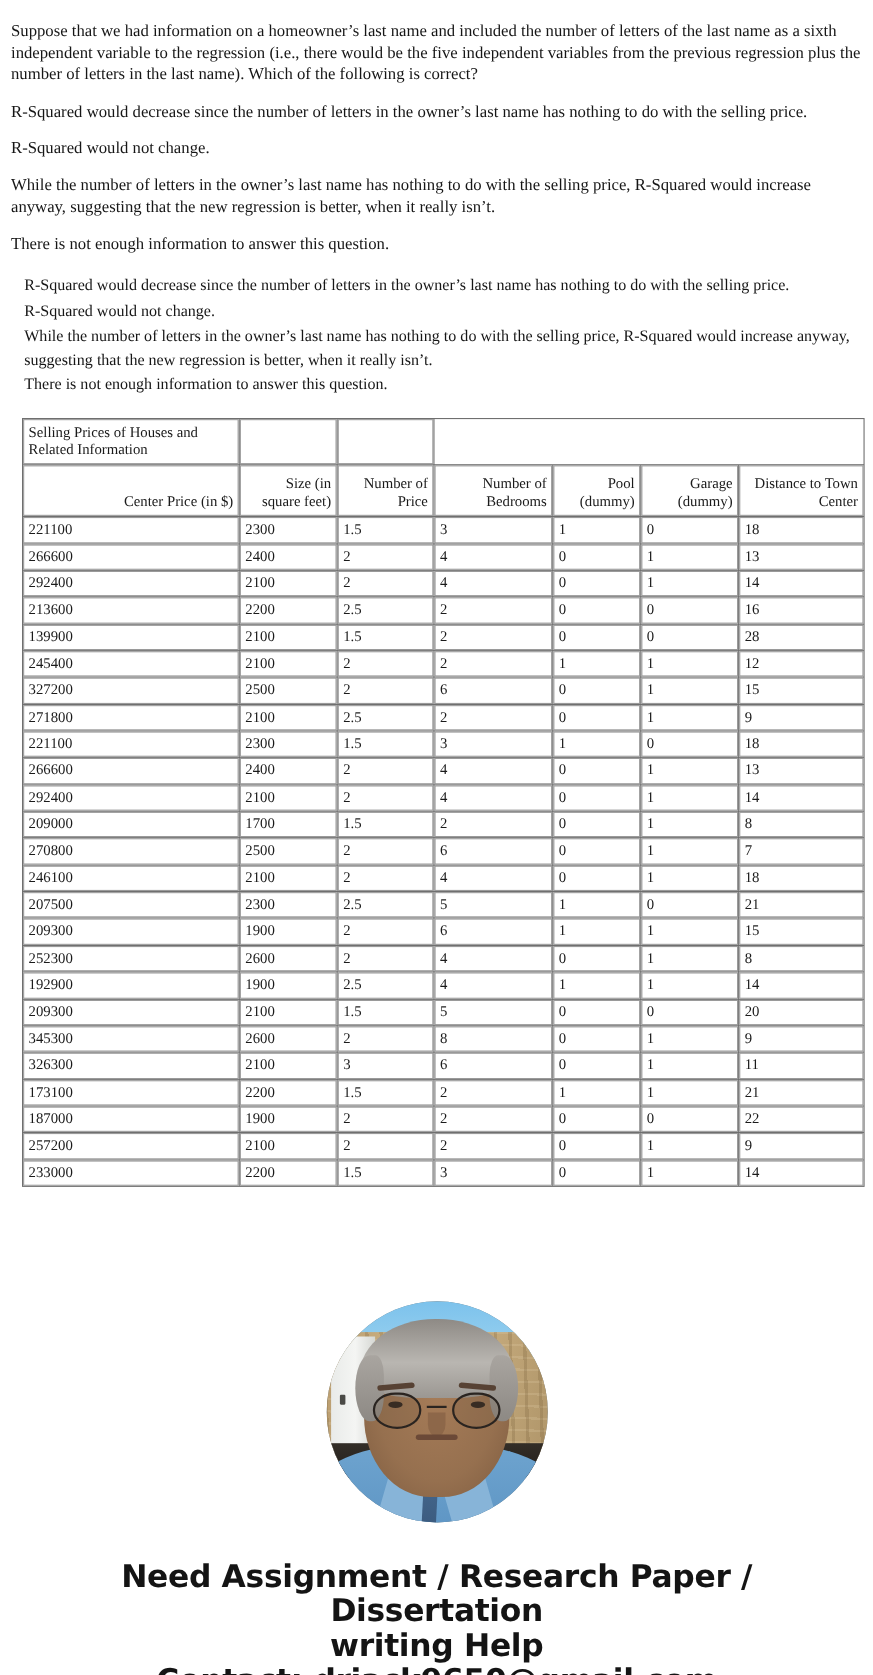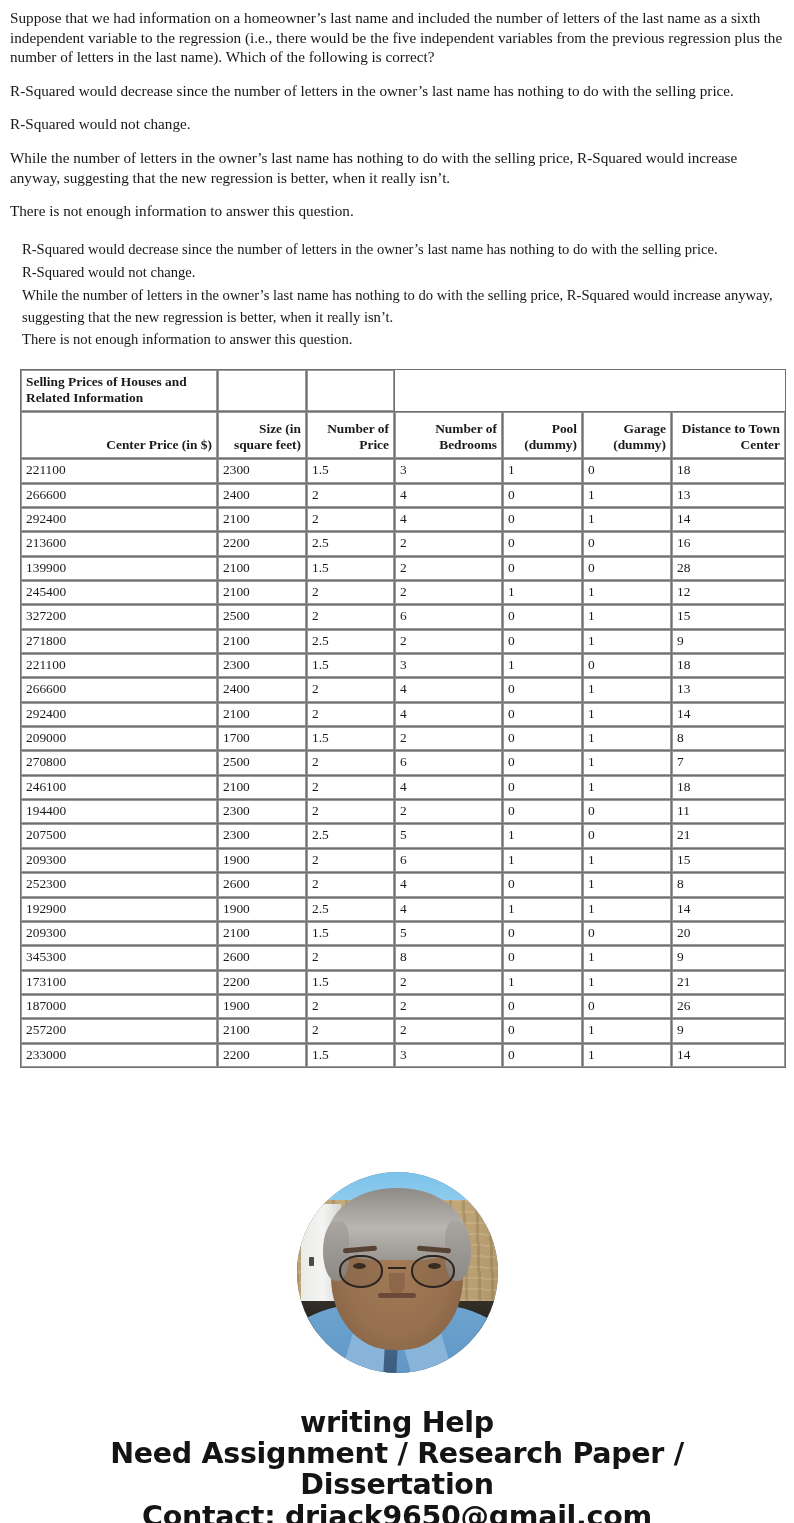--- a/index.html
+++ b/index.html
@@ -26,21 +26,21 @@
     padding: 0 10px;
   }
   .prose p {
     margin: 0 0 14px 0;
     font-size: 15.2px;
     line-height: 1.29;
     text-align: left;
     color: #161616;
   }
   .prose p.lead {
-    margin-top: 8px;
+    margin-top: 19px;
   }
 
   
   .option-list {
     margin: 18px 0 0 0;
     padding: 0 12px 0 22px;
   }
   .option-list .opt {
     font-size: 14.6px;
     line-height: 1.5;
@@ -70,21 +70,21 @@
     vertical-align: top;
     text-align: left;
     font-weight: normal;
     line-height: 1.22;
     height: 16px;
     overflow: hidden;
     white-space: nowrap;
   }
   table.houses tr.title-row td,
   table.houses tr.header-row th {
-    font-weight: bold;
+    font-weight: normal;
     white-space: normal;
   }
   table.houses tr.title-row td {
     height: 34px;
     vertical-align: middle;
   }
   table.houses tr.title-row td.blank {
     background: #ffffff;
   }
   table.houses tr.title-row td.spacer {
@@ -407,29 +407,20 @@
           <tr>
             <td>246100</td>
             <td>2100</td>
             <td>2</td>
             <td>4</td>
             <td>0</td>
             <td>1</td>
             <td>18</td>
           </tr>
           <tr>
-            <td>194400</td>
-            <td>2300</td>
-            <td>2</td>
-            <td>2</td>
-            <td>0</td>
-            <td>0</td>
-            <td>11</td>
-          </tr>
-          <tr>
             <td>207500</td>
             <td>2300</td>
             <td>2.5</td>
             <td>5</td>
             <td>1</td>
             <td>0</td>
             <td>21</td>
           </tr>
           <tr>
             <td>209300</td>
@@ -470,36 +461,45 @@
           <tr>
             <td>345300</td>
             <td>2600</td>
             <td>2</td>
             <td>8</td>
             <td>0</td>
             <td>1</td>
             <td>9</td>
           </tr>
           <tr>
+            <td>326300</td>
+            <td>2100</td>
+            <td>3</td>
+            <td>6</td>
+            <td>0</td>
+            <td>1</td>
+            <td>11</td>
+          </tr>
+          <tr>
             <td>173100</td>
             <td>2200</td>
             <td>1.5</td>
             <td>2</td>
             <td>1</td>
             <td>1</td>
             <td>21</td>
           </tr>
           <tr>
             <td>187000</td>
             <td>1900</td>
             <td>2</td>
             <td>2</td>
             <td>0</td>
             <td>0</td>
-            <td>26</td>
+            <td>22</td>
           </tr>
           <tr>
             <td>257200</td>
             <td>2100</td>
             <td>2</td>
             <td>2</td>
             <td>0</td>
             <td>1</td>
             <td>9</td>
           </tr>
@@ -541,18 +541,18 @@
       <div class="pz eye-r"></div>
       <div class="pz glasses-l"></div>
       <div class="pz glasses-r"></div>
       <div class="pz glasses-bridge"></div>
       <div class="pz nose"></div>
       <div class="pz mouth"></div>
     </div>
   </div>
 
   <div class="footer-ad">
+    <div class="l1">Need Assignment / Research Paper / Dissertation</div>
     <div class="l1">writing Help</div>
-    <div class="l1">Need Assignment / Research Paper / Dissertation</div>
     <div class="l2">Contact: drjack9650@gmail.com</div>
   </div>
 
 </div>
 
 </body></html>

